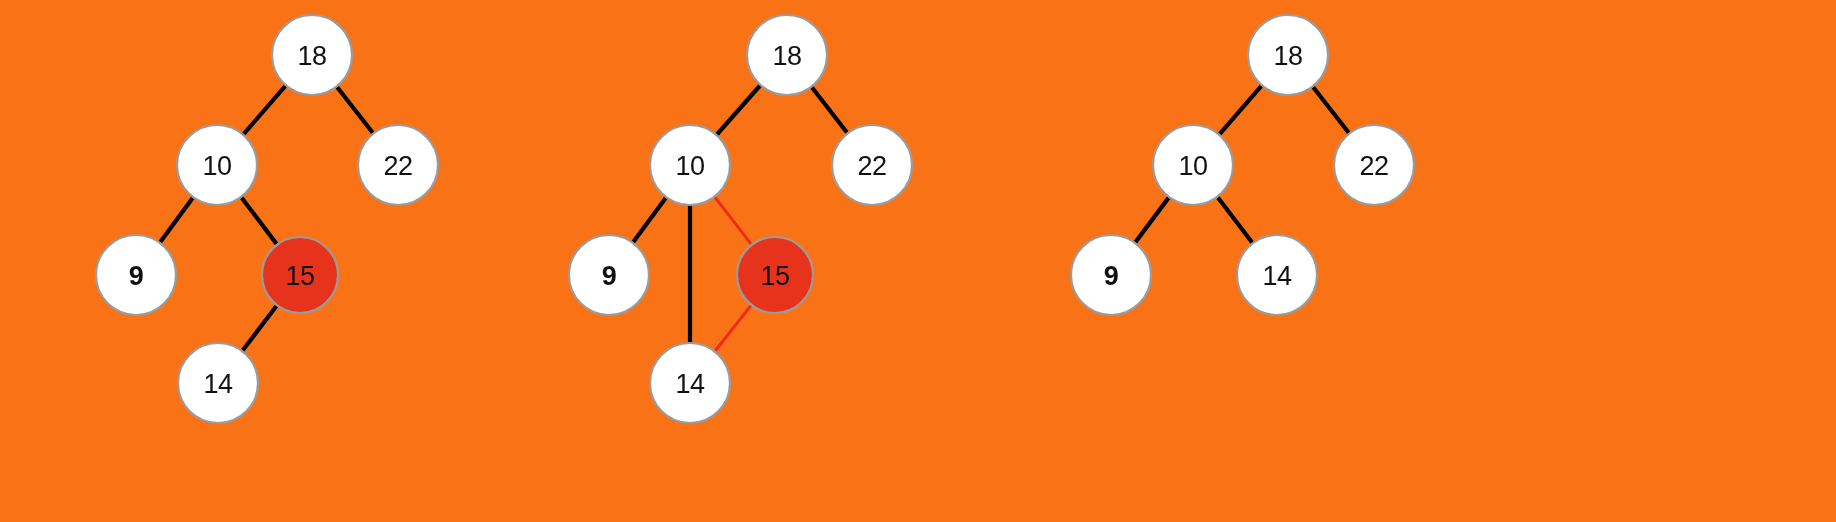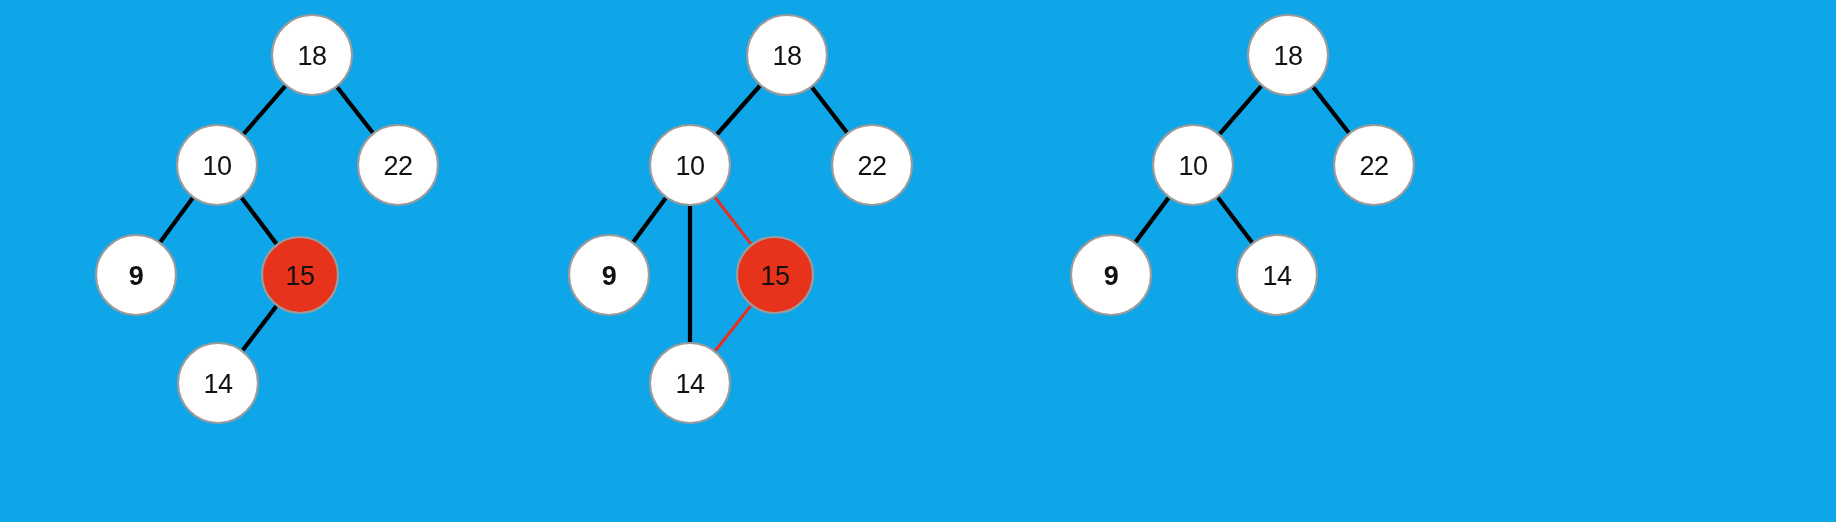--- a/index.html
+++ b/index.html
@@ -10,21 +10,21 @@
   body {
     width: 1836px;
     height: 522px;
     font-family: "Liberation Sans", sans-serif;
     overflow: hidden;
   }
   #figure-root {
     position: relative;
     width: 1836px;
     height: 522px;
-    background: #0ea5e9;
+    background: #f97316;
   }
   svg.tree-svg {
     position: absolute;
     top: 0;
     left: 0;
     width: 1836px;
     height: 522px;
     display: block;
   }
   .node-circle-normal {

